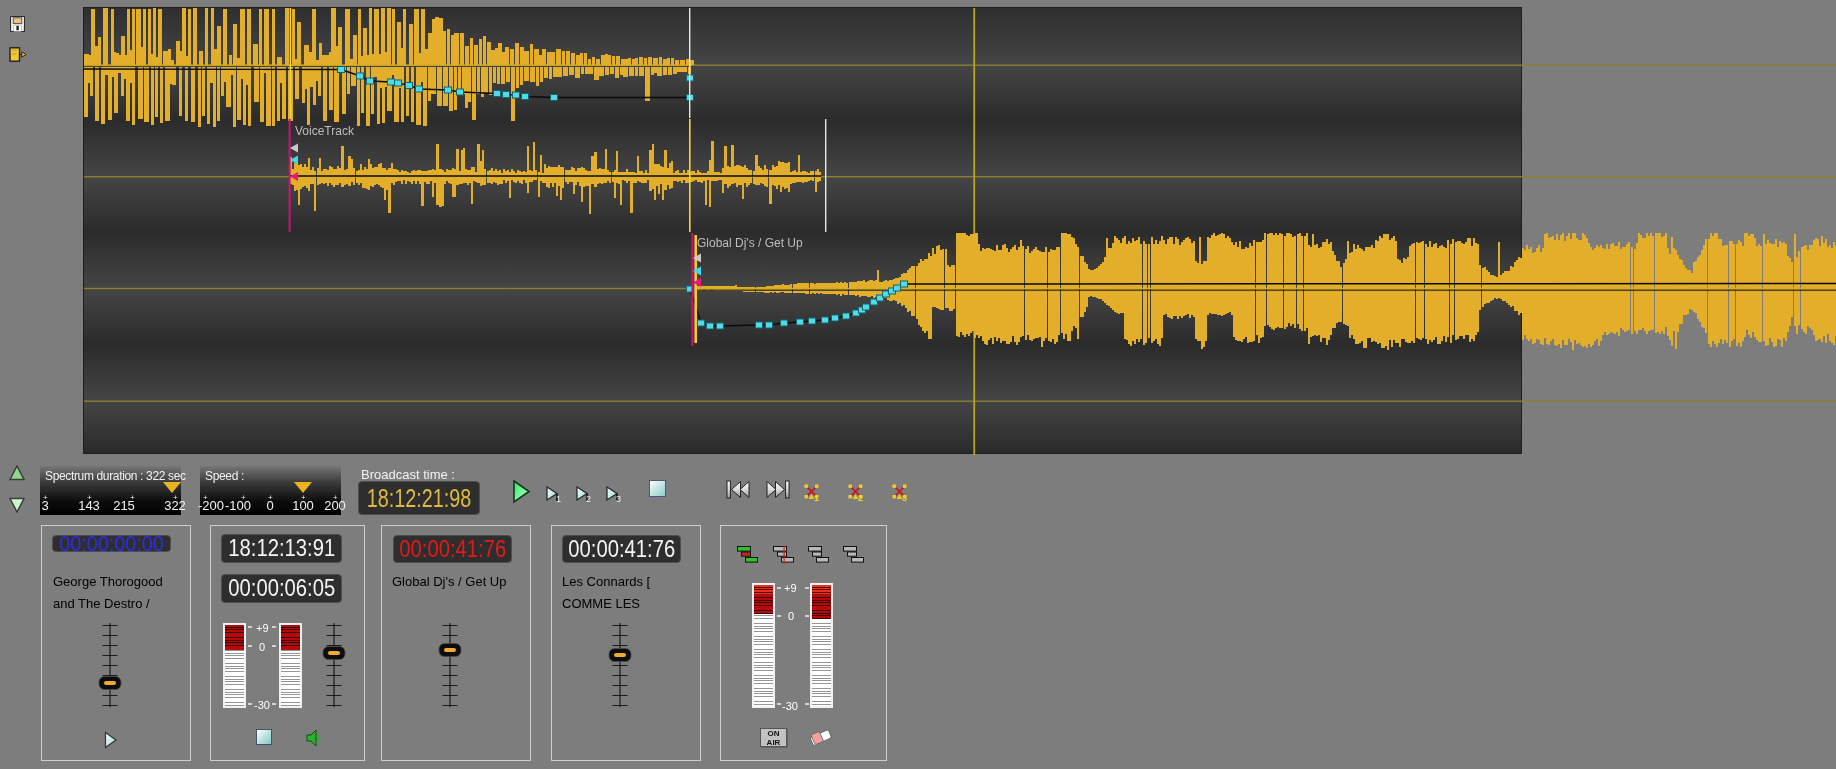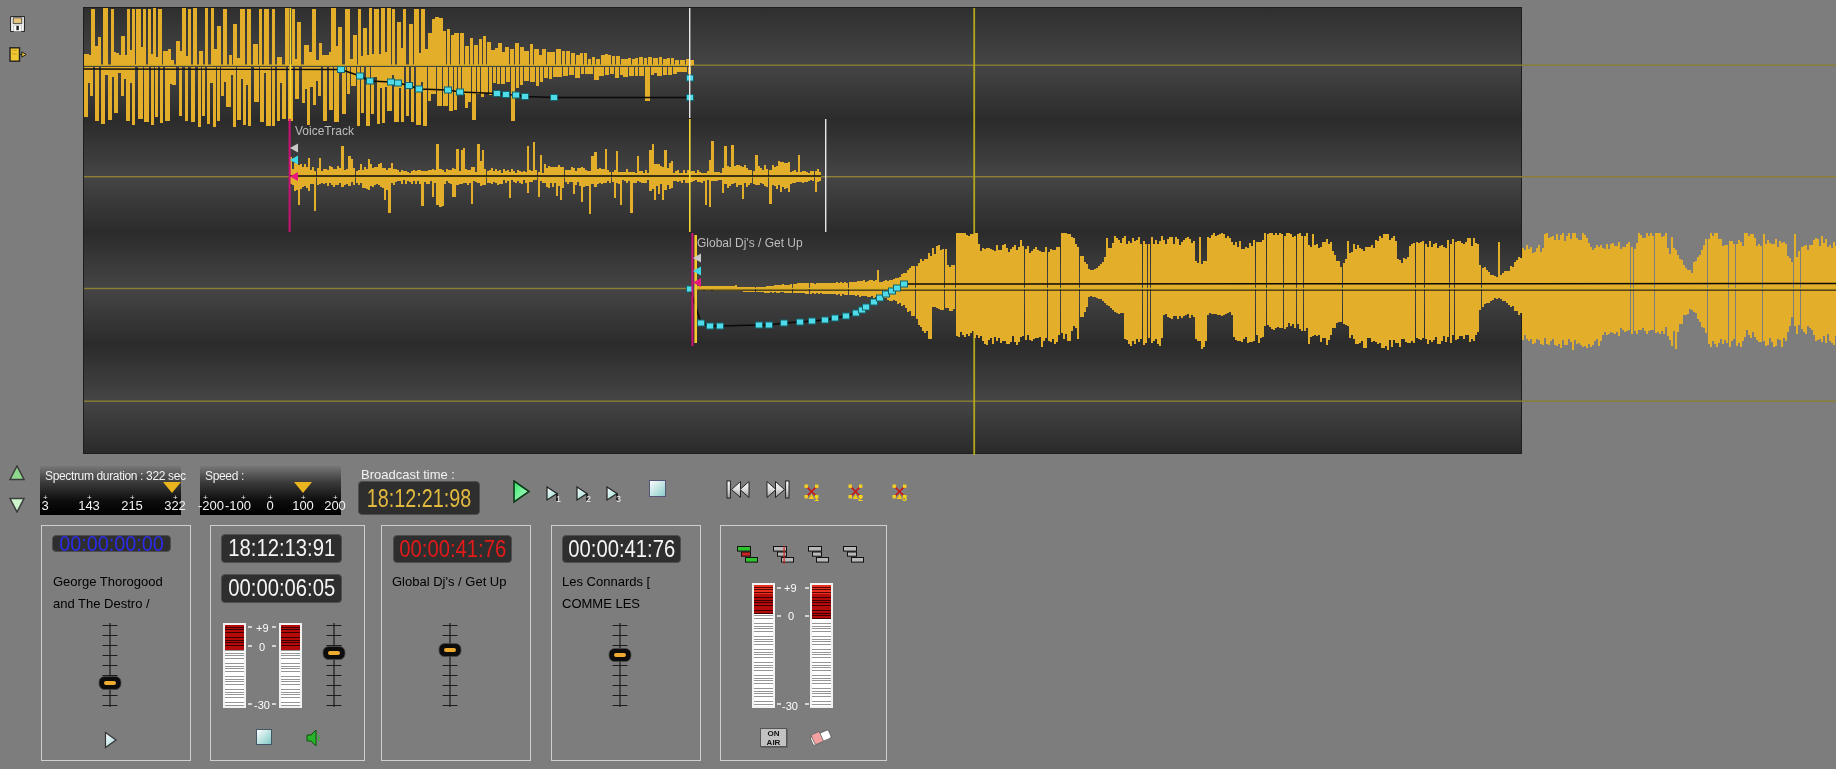--- a/index.html
+++ b/index.html
@@ -118,21 +118,21 @@
   </svg>
 <div class="scpanel" style="left:40px;top:466px;width:141px">
 <div class="sctitle">Spectrum duration : 322 sec</div>
 <div class="tri" style="left:132px"></div>
 <div class="tk" style="left:5px"></div>
     <div class="tk" style="left:49px"></div>
     <div class="tk" style="left:92px"></div>
     <div class="tk" style="left:135px"></div>
     <div class="sl" style="left:5px">3</div>
     <div class="sl" style="left:49px">143</div>
-    <div class="sl" style="left:92px">215</div>
+    <div class="sl" style="left:84px">215</div>
     <div class="sl" style="left:135px">322</div>
   </div>
 <div class="scpanel" style="left:200px;top:466px;width:141px">
 <div class="sctitle">Speed :</div>
 <div class="tri" style="left:103px"></div>
 <div class="tk" style="left:5px"></div>
     <div class="tk" style="left:43px"></div>
     <div class="tk" style="left:70px"></div>
     <div class="tk" style="left:103px"></div>
     <div class="tk" style="left:135px"></div>

